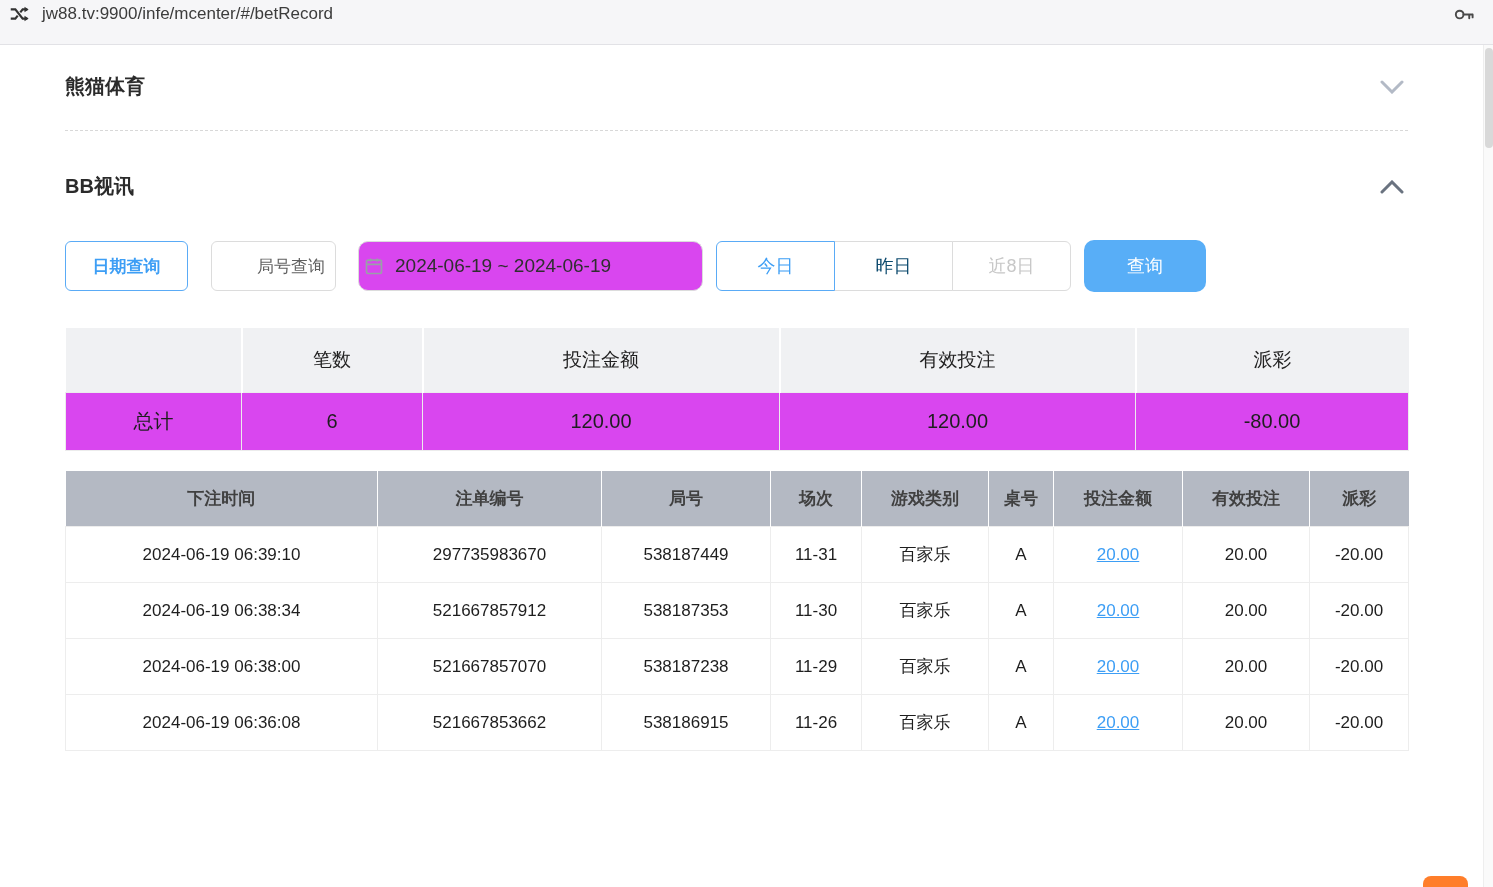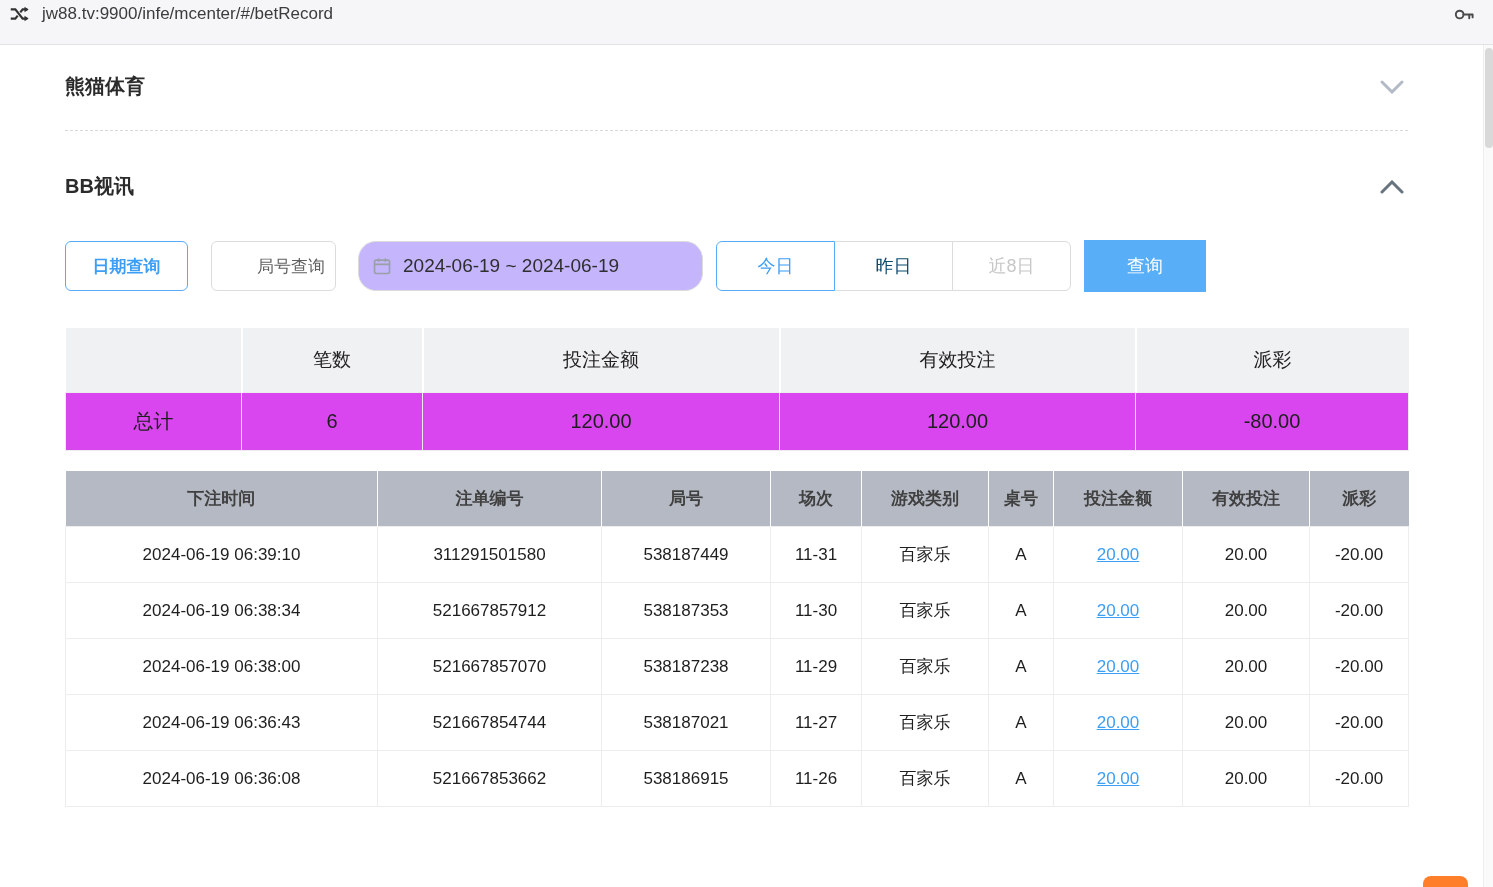--- a/index.html
+++ b/index.html
@@ -28,30 +28,30 @@
   .chev { display: flex; cursor: pointer; margin-right: 4px; }
 
   
   .filter-row { display: flex; align-items: center; margin-top: 40px; }
   button { font-family: inherit; cursor: pointer; background: #fff; }
   .btn { height: 50px; border-radius: 6px; font-size: 17px; }
   .btn-date-query { width: 123px; border: 1px solid #5aabf6; color: #3d9ef5; font-weight: bold; }
   .btn-round-query { width: 125px; border: 1px solid #dcdcdc; color: #5f5f5f; margin-left: 23px; padding-left: 41px; }
   .date-input {
     margin-left: 22px; width: 345px; height: 50px; border: 1px solid #dcdcdc;
-    border-radius: 18px; display: flex; align-items: center; padding: 0 13px;
-    cursor: pointer; background: #c4b5fd;
+    border-radius: 10px; display: flex; align-items: center; padding: 0 5px;
+    cursor: pointer; background: #d946ef;
   }
   .date-text { font-size: 19px; color: #2f2f2f; margin-left: 11px; }
   .quick-group { display: flex; margin-left: 13px; border-radius: 10px; }
   .gbtn { width: 119px; height: 50px; border: 1px solid #dcdcdc; font-size: 18px; }
   .gbtn.today { border-color: #5aabf6; color: #3d9ef5; border-radius: 6px 0 0 6px; position: relative; z-index: 2; }
   .gbtn.yest { color: #0c4a6e; margin-left: -1px; }
   .gbtn.last8 { color: #c7c7c7; margin-left: -1px; border-radius: 0 6px 6px 0; }
-  .btn-search { margin-left: 13px; width: 122px; height: 52px; border: none; border-radius: 0; background: #58aef7; color: #fff; font-size: 18px; }
+  .btn-search { margin-left: 13px; width: 122px; height: 52px; border: none; border-radius: 10px; background: #58aef7; color: #fff; font-size: 18px; }
 
   
   .summary { width: 100%; border-collapse: collapse; table-layout: fixed; margin-top: 36px; text-align: center; }
   .summary th { background: #f0f1f3; height: 64px; font-size: 19px; font-weight: normal; color: #222; border-left: 2px solid #fff; }
   .summary th:first-child { border-left: none; }
   .summary td { height: 58px; font-size: 20px; color: #1e1e1e; border: 1px solid #ececec; background: #d946ef; }
 
   
   .bet-table { width: 100%; border-collapse: collapse; table-layout: fixed; margin-top: 20px; text-align: center; }
   .bet-table th { background: #b4b9c3; color: #404040; height: 56px; font-size: 17px; font-weight: bold; border-left: 1px solid #fff; }
@@ -176,21 +176,21 @@
             <th>游戏类别</th>
             <th>桌号</th>
             <th>投注金额</th>
             <th>有效投注</th>
             <th>派彩</th>
           </tr>
         </thead>
       <tbody id="bet-body">
           <tr>
             <td>2024-06-19 06:39:10</td>
-            <td>311291501580</td>
+            <td>297735983670</td>
             <td>538187449</td>
             <td>11-31</td>
             <td>百家乐</td>
             <td>A</td>
             <td><a class="bet-link">20.00</a></td>
             <td>20.00</td>
             <td class="neg">-20.00</td>
           </tr>
           <tr>
             <td>2024-06-19 06:38:34</td>
@@ -208,31 +208,20 @@
             <td>521667857070</td>
             <td>538187238</td>
             <td>11-29</td>
             <td>百家乐</td>
             <td>A</td>
             <td><a class="bet-link">20.00</a></td>
             <td>20.00</td>
             <td class="neg">-20.00</td>
           </tr>
           <tr>
-            <td>2024-06-19 06:36:43</td>
-            <td>521667854744</td>
-            <td>538187021</td>
-            <td>11-27</td>
-            <td>百家乐</td>
-            <td>A</td>
-            <td><a class="bet-link">20.00</a></td>
-            <td>20.00</td>
-            <td class="neg">-20.00</td>
-          </tr>
-          <tr>
             <td>2024-06-19 06:36:08</td>
             <td>521667853662</td>
             <td>538186915</td>
             <td>11-26</td>
             <td>百家乐</td>
             <td>A</td>
             <td><a class="bet-link">20.00</a></td>
             <td>20.00</td>
             <td class="neg">-20.00</td>
           </tr>

